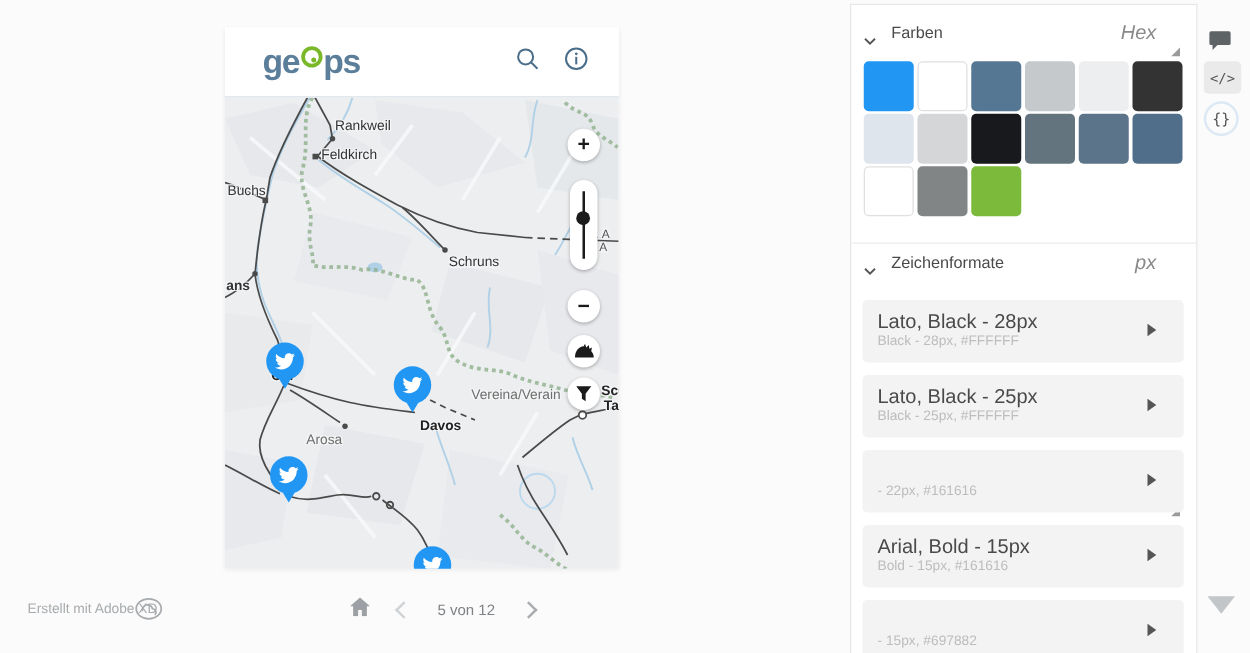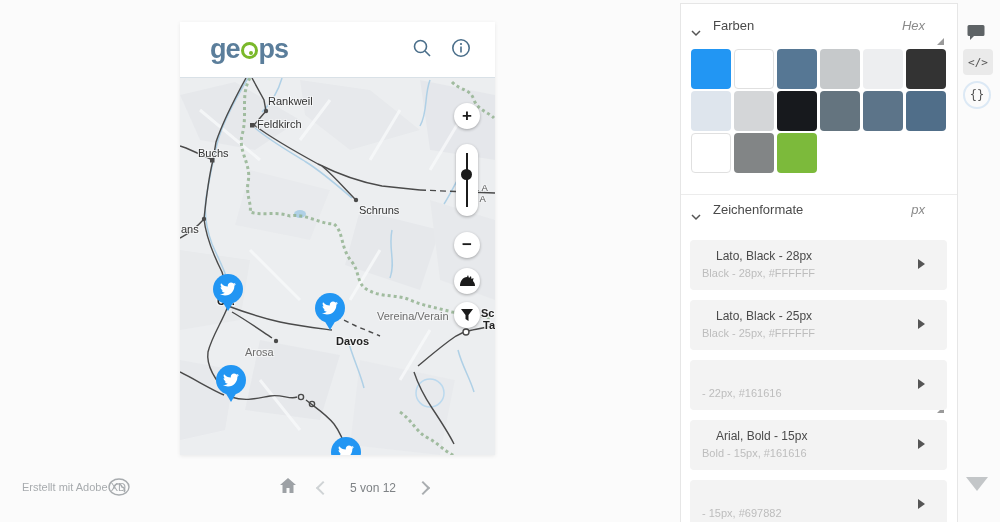--- a/index.html
+++ b/index.html
@@ -5,21 +5,21 @@
   * { margin:0; padding:0; box-sizing:border-box; }
   html,body { width:1000px; height:522px; overflow:hidden; background:#FBFBFB;
               font-family:"Liberation Sans", sans-serif; }
 
   
   .artboard { position:absolute; left:180px; top:22px; width:315px; height:433px;
               background:#fff; box-shadow:0 1px 4px rgba(0,0,0,.08); }
   .app-header { position:absolute; left:0; top:0; width:315px; height:56px; background:#fff;
                 border-bottom:1px solid #D9E1E7; display:flex; align-items:center;
                 padding:0 24px 0 30px; z-index:5; }
-  .logo { display:flex; align-items:center; color:#5B7E9B; font-size:27px; font-weight:bold;
+  .logo { display:flex; align-items:flex-start; color:#5B7E9B; font-size:27px; font-weight:bold;
           letter-spacing:-1px; line-height:1; }
   .logo .o-ring { display:inline-block; width:17px; height:17px; border:3.5px solid #7AB82A;
                   border-radius:50%; margin:0 1px; position:relative; top:1px; }
   .logo .o-ring::after { content:""; position:absolute; left:5px; top:6px; width:4px; height:4px;
                          background:#7AB82A; border-radius:50%; }
   .hdr-icons { margin-left:auto; display:flex; gap:19px; align-items:center; }
 
   .map { position:absolute; left:0; top:56px; width:315px; height:377px; overflow:hidden;
          background:#ECEEF0; }
   .map svg.basemap { position:absolute; left:0; top:0; }
@@ -52,30 +52,30 @@
   .slider .track { position:absolute; left:10px; top:9px; width:2px; height:54px; background:#1b1b1b; }
   .slider .knob { position:absolute; left:5px; top:25px; width:11px; height:11px;
                   border-radius:50%; background:#1b1b1b; }
 
   
   .panel { position:absolute; left:680px; top:3px; width:278px; height:524px; background:#fff;
            border:1px solid #E6E6E6; }
   .sec-hdr { position:absolute; left:0; width:278px; height:30px; display:flex; align-items:flex-start; }
   .sec-title { font-size:13px; color:#4a4a4a; margin-left:32px; }
   .chev { position:absolute; left:10px; top:10px; width:10px; height:10px; }
-  .unit { position:absolute; right:34px; font-size:13px; font-style:italic; color:#8a8a8a; }
+  .unit { position:absolute; right:34px; font-size:16px; font-style:italic; color:#8a8a8a; }
   .corner-tri { position:absolute; right:15px; width:0; height:0;
                 border-left:7px solid transparent; border-bottom:7px solid #9a9a9a; }
   .swatch-grid { position:absolute; left:10px; top:45px; display:grid;
                  grid-template-columns:repeat(6,40px); grid-auto-rows:40px; gap:2px 3px; }
   .swatch { border-radius:4px; cursor:pointer; }
   .divider { position:absolute; left:0; top:190px; width:276px; height:1px; background:#ECECEC; }
   .style-card { position:absolute; left:9px; width:257px; height:50px; background:#F3F3F3;
                 border-radius:4px; cursor:pointer; }
-  .style-card .t { position:absolute; left:12px; top:9px; font-size:12px; color:#4a4a4a;margin-left:14px; }
+  .style-card .t { position:absolute; left:12px; top:9px; font-size:16px; color:#4a4a4a; }
   .style-card .st { position:absolute; left:12px; top:27px; font-size:11px; color:#BDBDBD; }
   .style-card .arr { position:absolute; right:22px; top:19px; width:0; height:0;
                      border-top:5px solid transparent; border-bottom:5px solid transparent;
                      border-left:7px solid #555; }
 
   
   .toolstrip { position:absolute; left:958px; top:0; width:42px; height:522px; }
   .tool-code { position:absolute; left:5px; top:49px; width:30px; height:26px; background:#EAEAEA;
                border-radius:4px; display:flex; align-items:center; justify-content:center;
                font-size:11px; color:#555; cursor:pointer; font-family:"DejaVu Sans Mono",monospace; }
@@ -193,22 +193,22 @@
         <circle cx="276" cy="341" r="2.2"></circle>
         <rect x="250" y="123" width="4.5" height="4.5"></rect>
         <rect x="210" y="158" width="4.5" height="4.5"></rect>
       </g>
       <circle cx="466" cy="332" r="3" fill="#fff" stroke="#4A4A4A" stroke-width="1.4"></circle>
     </svg>
 
     <div id="map-labels">
         <div class="lbl" style="left: 88px; top: 17px;">Rankweil</div>
         <div class="lbl" style="left: 77px; top: 40px;">Feldkirch</div>
-        <div class="lbl" style="left: 2px; top: 69px; margin-left: 16px;">Buchs</div>
-        <div class="lbl" style="left: 1px; top: 145px;">ans</div>
+        <div class="lbl" style="left: 2px; top: 69px;">Buchs</div>
+        <div class="lbl" style="left: 1px; top: 145px; font-weight: bold;">ans</div>
         <div class="lbl" style="left: 179px; top: 126px;">Schruns</div>
         <div class="lbl s" style="left: 294px; top: 104px;">t. A</div>
         <div class="lbl s" style="left: 292px; top: 115px;">n A</div>
         <div class="lbl b" style="left: 37px; top: 217px; text-align: center;">Ch.</div>
         <div class="lbl g" style="left: 65px; top: 268px;">Arosa</div>
         <div class="lbl b" style="left: 156px; top: 257px;">Davos</div>
         <div class="lbl g" style="left: 197px; top: 232px;">Vereina/Verain</div>
         <div class="lbl b" style="left: 301px; top: 229px;">Scu</div>
         <div class="lbl b" style="left: 303px; top: 241px;">Tar</div>
       </div>

